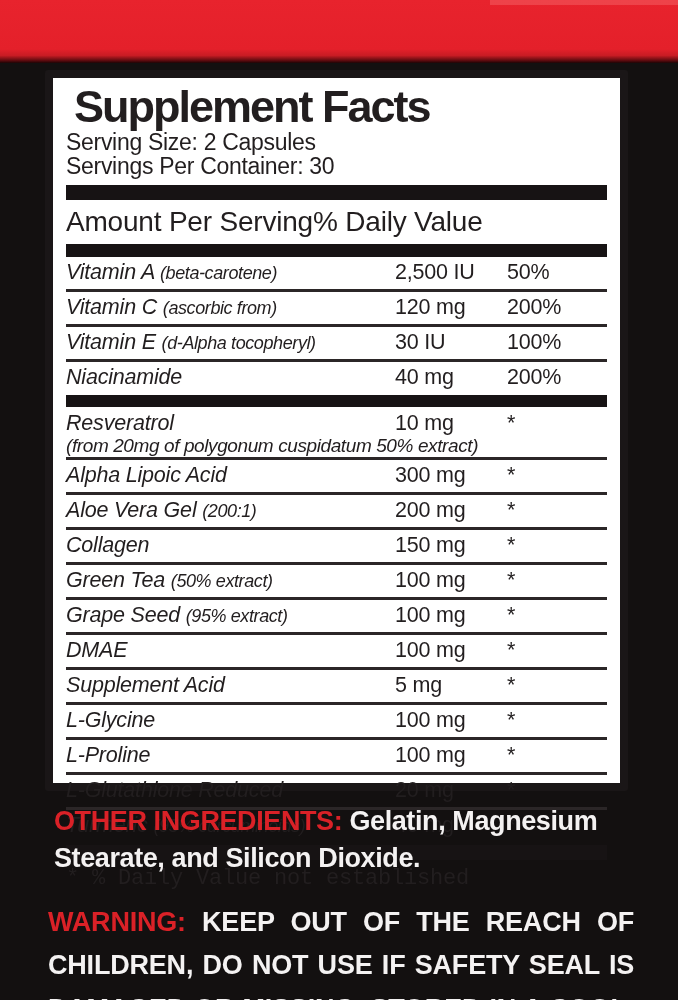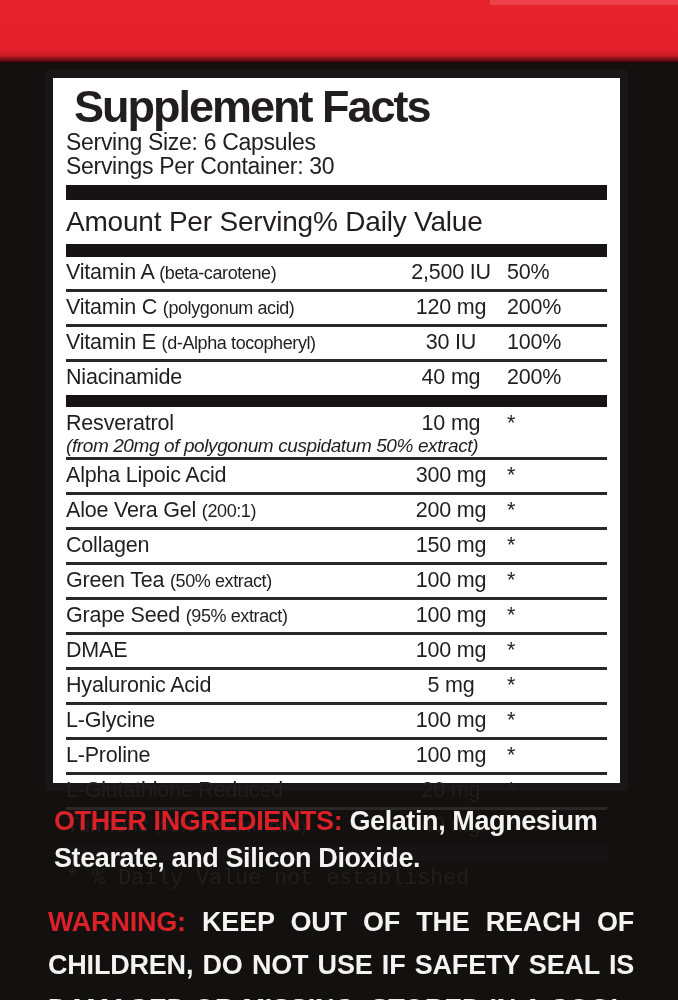--- a/index.html
+++ b/index.html
@@ -49,23 +49,23 @@
     font-size:28px;padding:3px 0 4px 0;letter-spacing:-0.2px;
   }
 
   .row + .row .rline{border-top:3px solid #2b2627;}
   .bar + .row .rline{border-top:none !important;}
   .rline{
     display:flex;align-items:baseline;
     padding:3px 0 4px 0;
     font-size:21.5px;letter-spacing:-0.2px;
   }
-  .rname{flex:1;white-space:nowrap;}
+  .rname{flex:1;white-space:nowrap;font-style:italic;}
   .rnote{font-size:18px;letter-spacing:-0.4px;}
-  .ramt{width:112px;text-align:center;white-space:nowrap;}
+  .ramt{width:112px;text-align:left;white-space:nowrap;}
   .rdv{width:100px;box-sizing:border-box;}
   .rdv.ast{padding-right:30px;}
   .subnote{font-size:19px;letter-spacing:-0.4px;margin-top:-5px;font-style:italic;}
   .footnote{font-size:22px;padding:2px 0;letter-spacing:-0.2px;font-family:Liberation Mono, monospace;}
 
   
   .footer{
     position:absolute;left:48px;top:797px;width:586px;
     color:#f4f2f2;font-weight:bold;
   }
@@ -80,21 +80,21 @@
 <body>
 
 <div class="stage">
 
   <div class="red-band">
     <div class="red-band-highlight"></div>
   </div>
 
   <div class="panel">
     <h1 class="panel-title">Supplement Facts</h1>
-    <div class="serving">Serving Size: 6 Capsules</div>
+    <div class="serving">Serving Size: 2 Capsules</div>
     <div class="serving">Servings Per Container: 30</div>
 
     <div class="bar t1"></div>
 
     <div class="hdr">
       <span>Amount Per Serving</span>
       <span>% Daily Value</span>
     </div>
 
     <div class="bar t2"></div>
@@ -102,21 +102,21 @@
     <div id="rows">
         <div class="row">
           <div class="rline">
             <span class="rname">Vitamin A <span class="rnote">(beta-carotene)</span></span>
             <span class="ramt">2,500 IU</span>
             <span class="rdv">50%</span>
           </div>
         </div>
         <div class="row">
           <div class="rline">
-            <span class="rname">Vitamin C <span class="rnote">(polygonum acid)</span></span>
+            <span class="rname">Vitamin C <span class="rnote">(ascorbic from)</span></span>
             <span class="ramt">120 mg</span>
             <span class="rdv">200%</span>
           </div>
         </div>
         <div class="row">
           <div class="rline">
             <span class="rname">Vitamin E <span class="rnote">(d-Alpha tocopheryl)</span></span>
             <span class="ramt">30 IU</span>
             <span class="rdv">100%</span>
           </div>
@@ -174,21 +174,21 @@
         </div>
         <div class="row">
           <div class="rline">
             <span class="rname">DMAE</span>
             <span class="ramt">100 mg</span>
             <span class="rdv ast">*</span>
           </div>
         </div>
         <div class="row">
           <div class="rline">
-            <span class="rname">Hyaluronic Acid</span>
+            <span class="rname">Supplement Acid</span>
             <span class="ramt">5 mg</span>
             <span class="rdv ast">*</span>
           </div>
         </div>
         <div class="row">
           <div class="rline">
             <span class="rname">L-Glycine</span>
             <span class="ramt">100 mg</span>
             <span class="rdv ast">*</span>
           </div>

